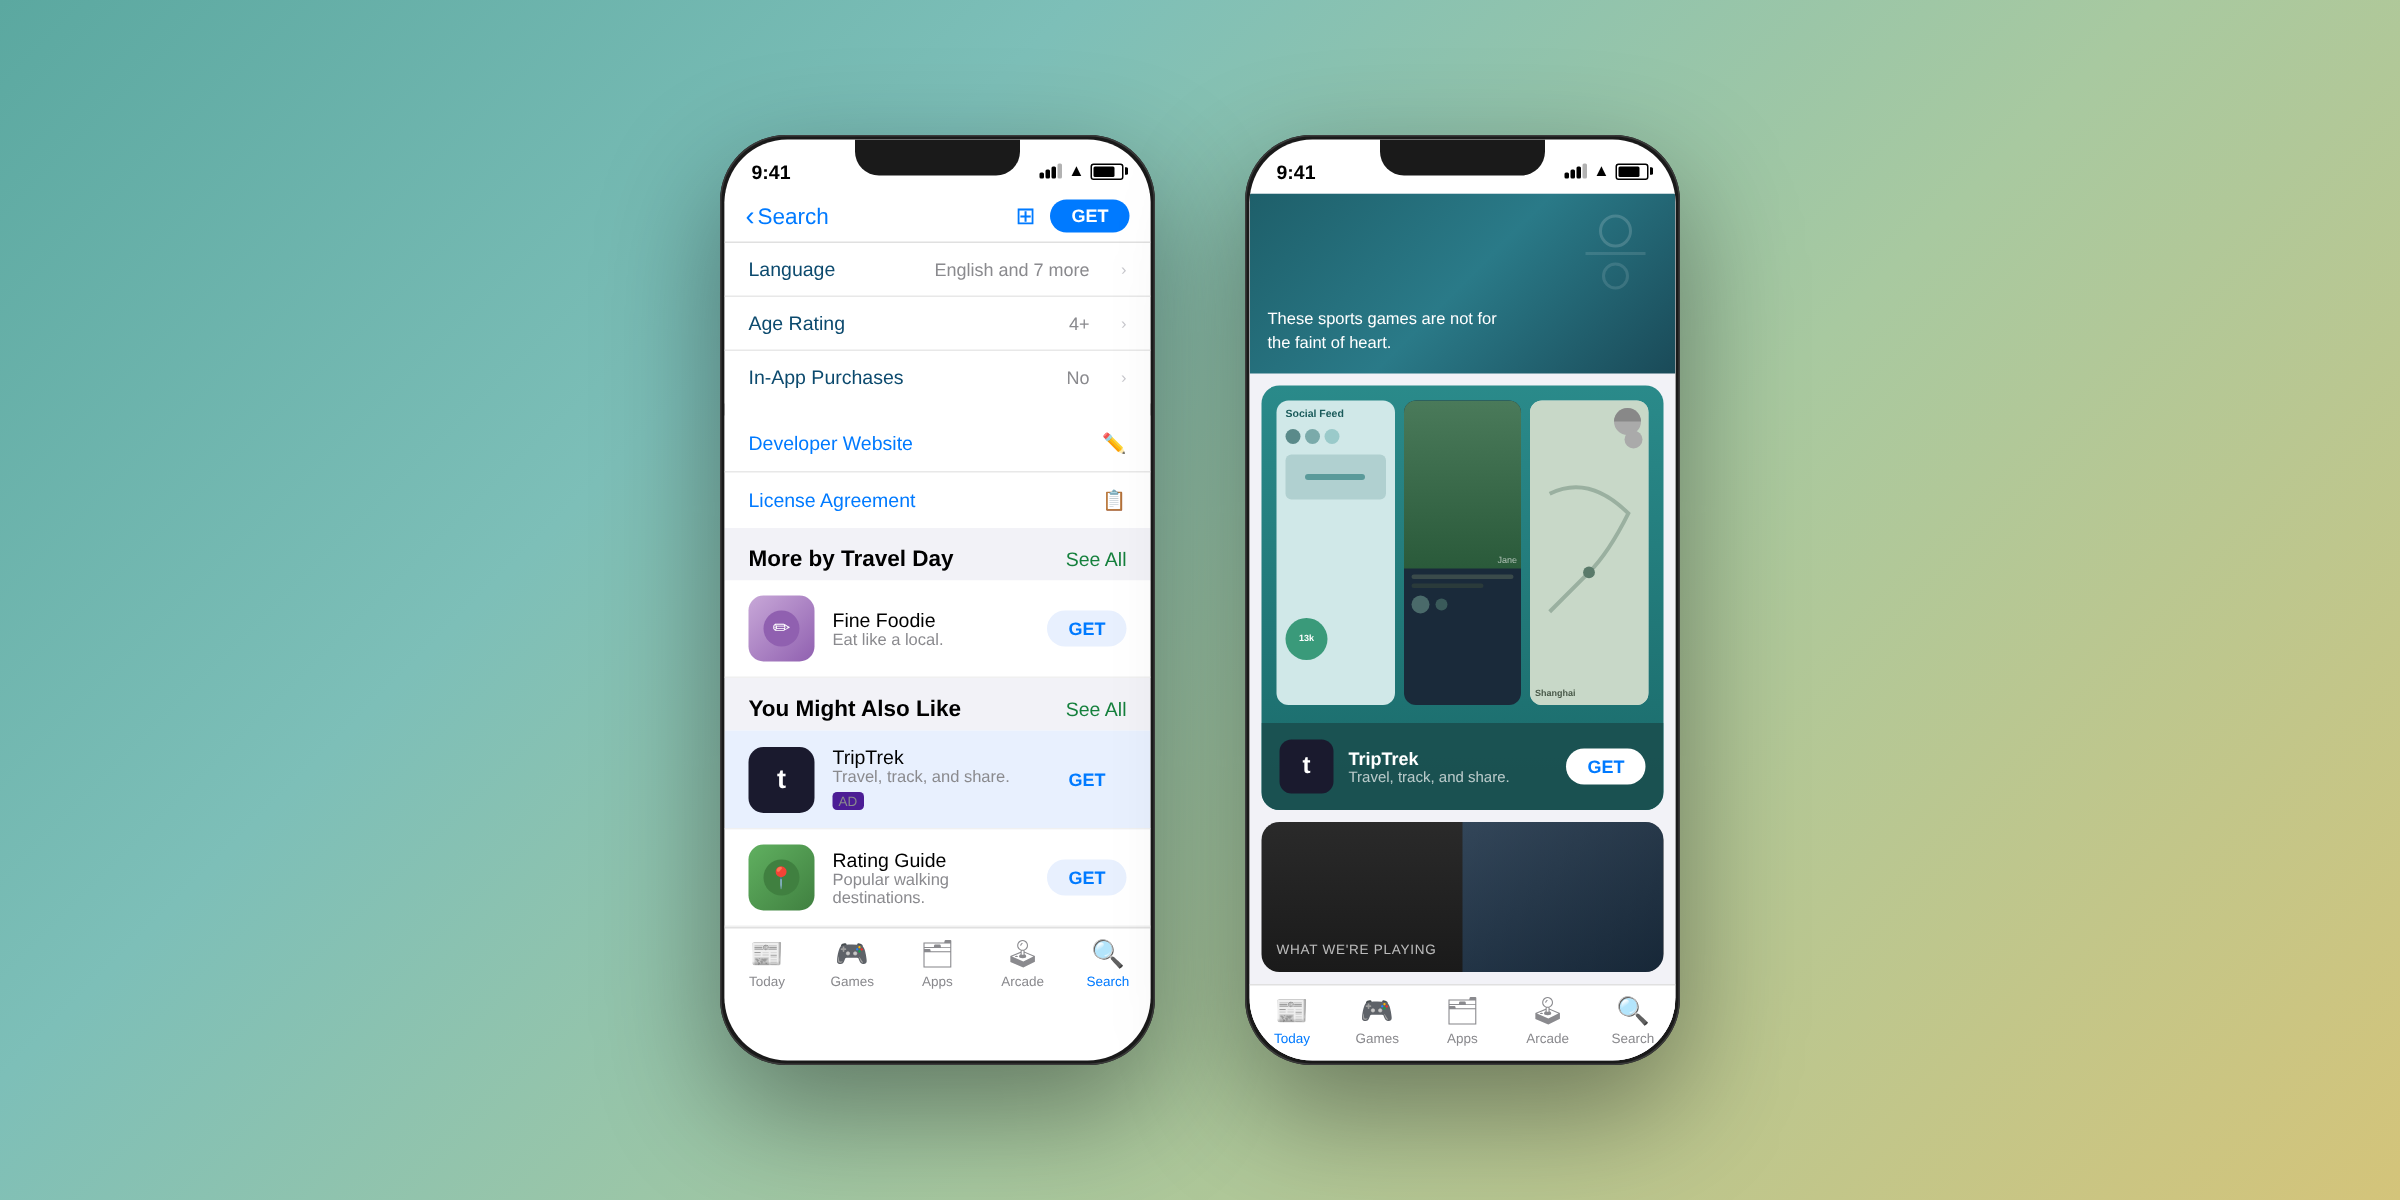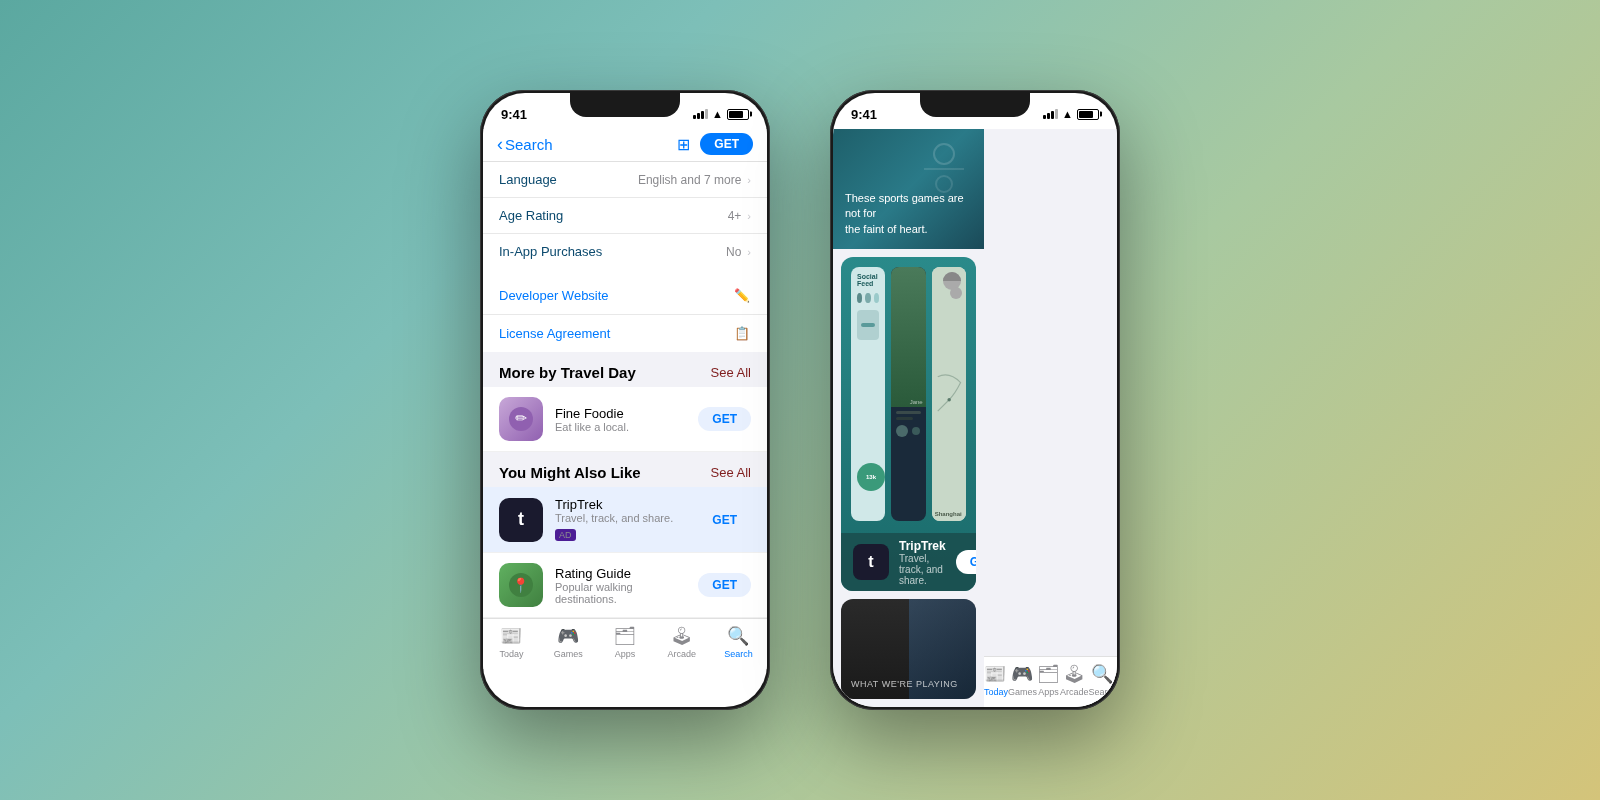--- a/index.html
+++ b/index.html
@@ -125,21 +125,21 @@
     .info-row {
       display: flex;
       align-items: center;
       justify-content: space-between;
       padding: 10px 16px;
       border-bottom: 0.5px solid #e8e8e8;
       font-size: 13px;
     }
     .info-row:last-child { border-bottom: none; padding-left: 16px; }
     .info-label { color: #0c4a6e; font-weight: 400; }
-    .info-value { color: #8a8a8e; display: flex; align-items: center; gap: 6px; font-size: 12px; }
+    .info-value { color: #8a8a8e; display: flex; align-items: center; gap: 21px; font-size: 12px; }
     .info-chevron { color: #c7c7cc; font-size: 11px; }
 
     
     .links-section {
       background: #fff;
       margin-top: 8px;
     }
     .link-row {
       display: flex;
       align-items: flex-end;
@@ -153,21 +153,21 @@
 
     
     .section-header {
       display: flex;
       justify-content: space-between;
       align-items: center;
       padding: 12px 16px 6px;
       background: #f2f2f7;
     }
     .section-title { font-size: 15px; font-weight: 700; color: #000; }
-    .see-all { font-size: 13px; color: #7f1d1d; font-weight: 400; }
+    .see-all { font-size: 13px; color: #15803d; font-weight: 400; }
 
     .app-row {
       background: #fff;
       display: flex;
       align-items: center;
       padding: 10px 16px;
       gap: 12px;
       border-bottom: 0.5px solid #f0f0f0;
     }
     .app-icon {
@@ -217,20 +217,21 @@
     }
     .tab-icon { font-size: 18px; color: #8a8a8e; }
     .tab-icon.active { color: #007aff; }
     .tab-label { font-size: 9px; color: #8a8a8e; font-weight: 400; }
     .tab-label.active { color: #007aff; font-weight: 500; }
 
     
     .phone2-content {
       height: calc(100% - 36px);
       display: flex;
+      flex-direction: column;
       background: #f2f2f7;
       overflow: hidden;
     }
 
     .today-scroll {
       flex: 1;
       overflow: hidden;
       display: flex;
       flex-direction: column;
       gap: 8px;

